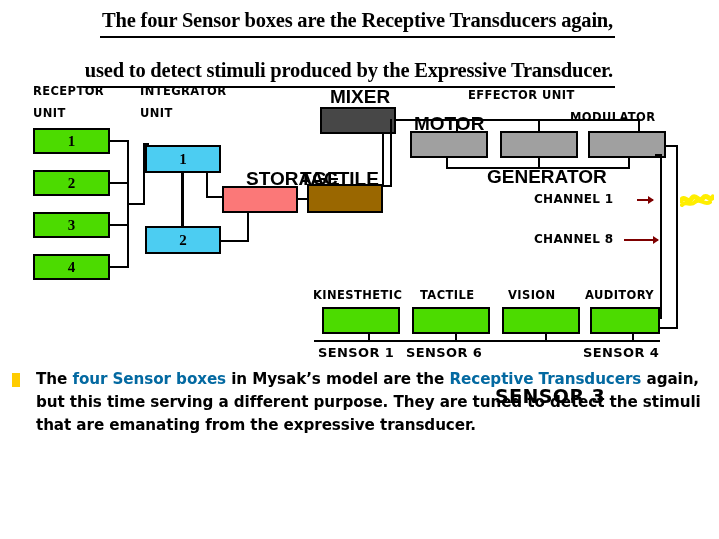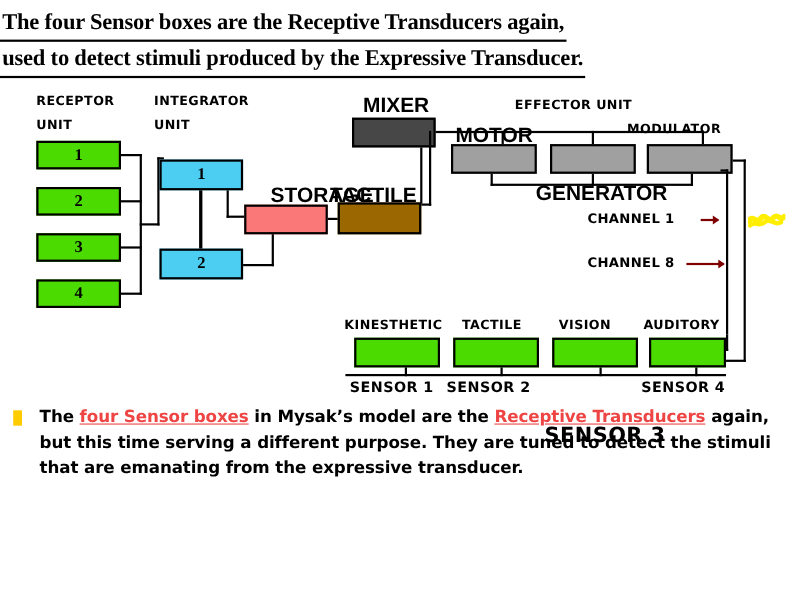--- a/index.html
+++ b/index.html
@@ -14,35 +14,35 @@
     overflow: hidden;
     font-family: "Liberation Sans", sans-serif;
   }
 
   
   #title-block {
     position: absolute;
     left: 0;
     top: 6px;
     width: 615px;
-    text-align: left;
+    text-align: right;
   }
   #title-block .tline {
     font-family: "Liberation Serif", serif;
     font-weight: bold;
     font-size: 20.5px;
     color: #000000;
     line-height: 29px;
     letter-spacing: -0.2px;
     display: inline-block;
     border-bottom: 2px solid #000;
     padding: 0 2px 1px 2px;
     white-space: nowrap;
   }
-  #title-block .tline2 { margin-top: 1px; }
+  #title-block .tline2 { margin-top: 18px; }
 
   
   #diagram {
     position: absolute;
     left: 0;
     top: 82px;
     width: 639px;
     height: 280px;
   }
 
@@ -141,21 +141,21 @@
     background: #ffcc00;
   }
   .bullet-text {
     font-family: "DejaVu Sans", sans-serif;
     font-weight: bold;
     font-size: 15.2px;
     line-height: 23px;
     color: #000000;
     letter-spacing: -0.1px;
   }
-  .hi { color: #ef4444; text-decoration: underline; }
+  .hi { color: #0369a1; }
 </style>
 </head>
 <body>
 
 <div id="title-block">
   <div class="tline">The four Sensor boxes are the Receptive Transducers again,</div><br>
   <div class="tline tline2">used to detect stimuli produced by the Expressive Transducer.</div>
 </div>
 
 <div id="diagram">
@@ -262,21 +262,21 @@
   <div class="dbox green" style="left:502px; top:225px; width:78px; height:27px;"></div>
   <div class="dbox green" style="left:590px; top:225px; width:70px; height:27px;"></div>
 
   <div class="wire v" style="left:368px; top:252px; height:8px;"></div>
   <div class="wire v" style="left:455px; top:252px; height:8px;"></div>
   <div class="wire v" style="left:545px; top:252px; height:8px;"></div>
   <div class="wire v" style="left:632px; top:252px; height:8px;"></div>
   <div class="wire h" style="left:314px; top:258px; width:346px;"></div>
 
   <div class="dlabel" style="left:318px; top:263px; font-size:13px;">SENSOR 1</div>
-  <div class="dlabel" style="left:406px; top:263px; font-size:13px;">SENSOR 2</div>
+  <div class="dlabel" style="left:406px; top:263px; font-size:13px;">SENSOR 6</div>
   <div class="dlabel" style="left:495px; top:263px; font-size:19px;margin-top:40px;">SENSOR 3</div>
   <div class="dlabel" style="left:583px; top:263px; font-size:13px;">SENSOR 4</div>
 
 </div>
 
 <div id="bullets">
 
   <div class="bullet-row">
     <span class="bullet-marker"></span>
     <span class="bullet-text">

